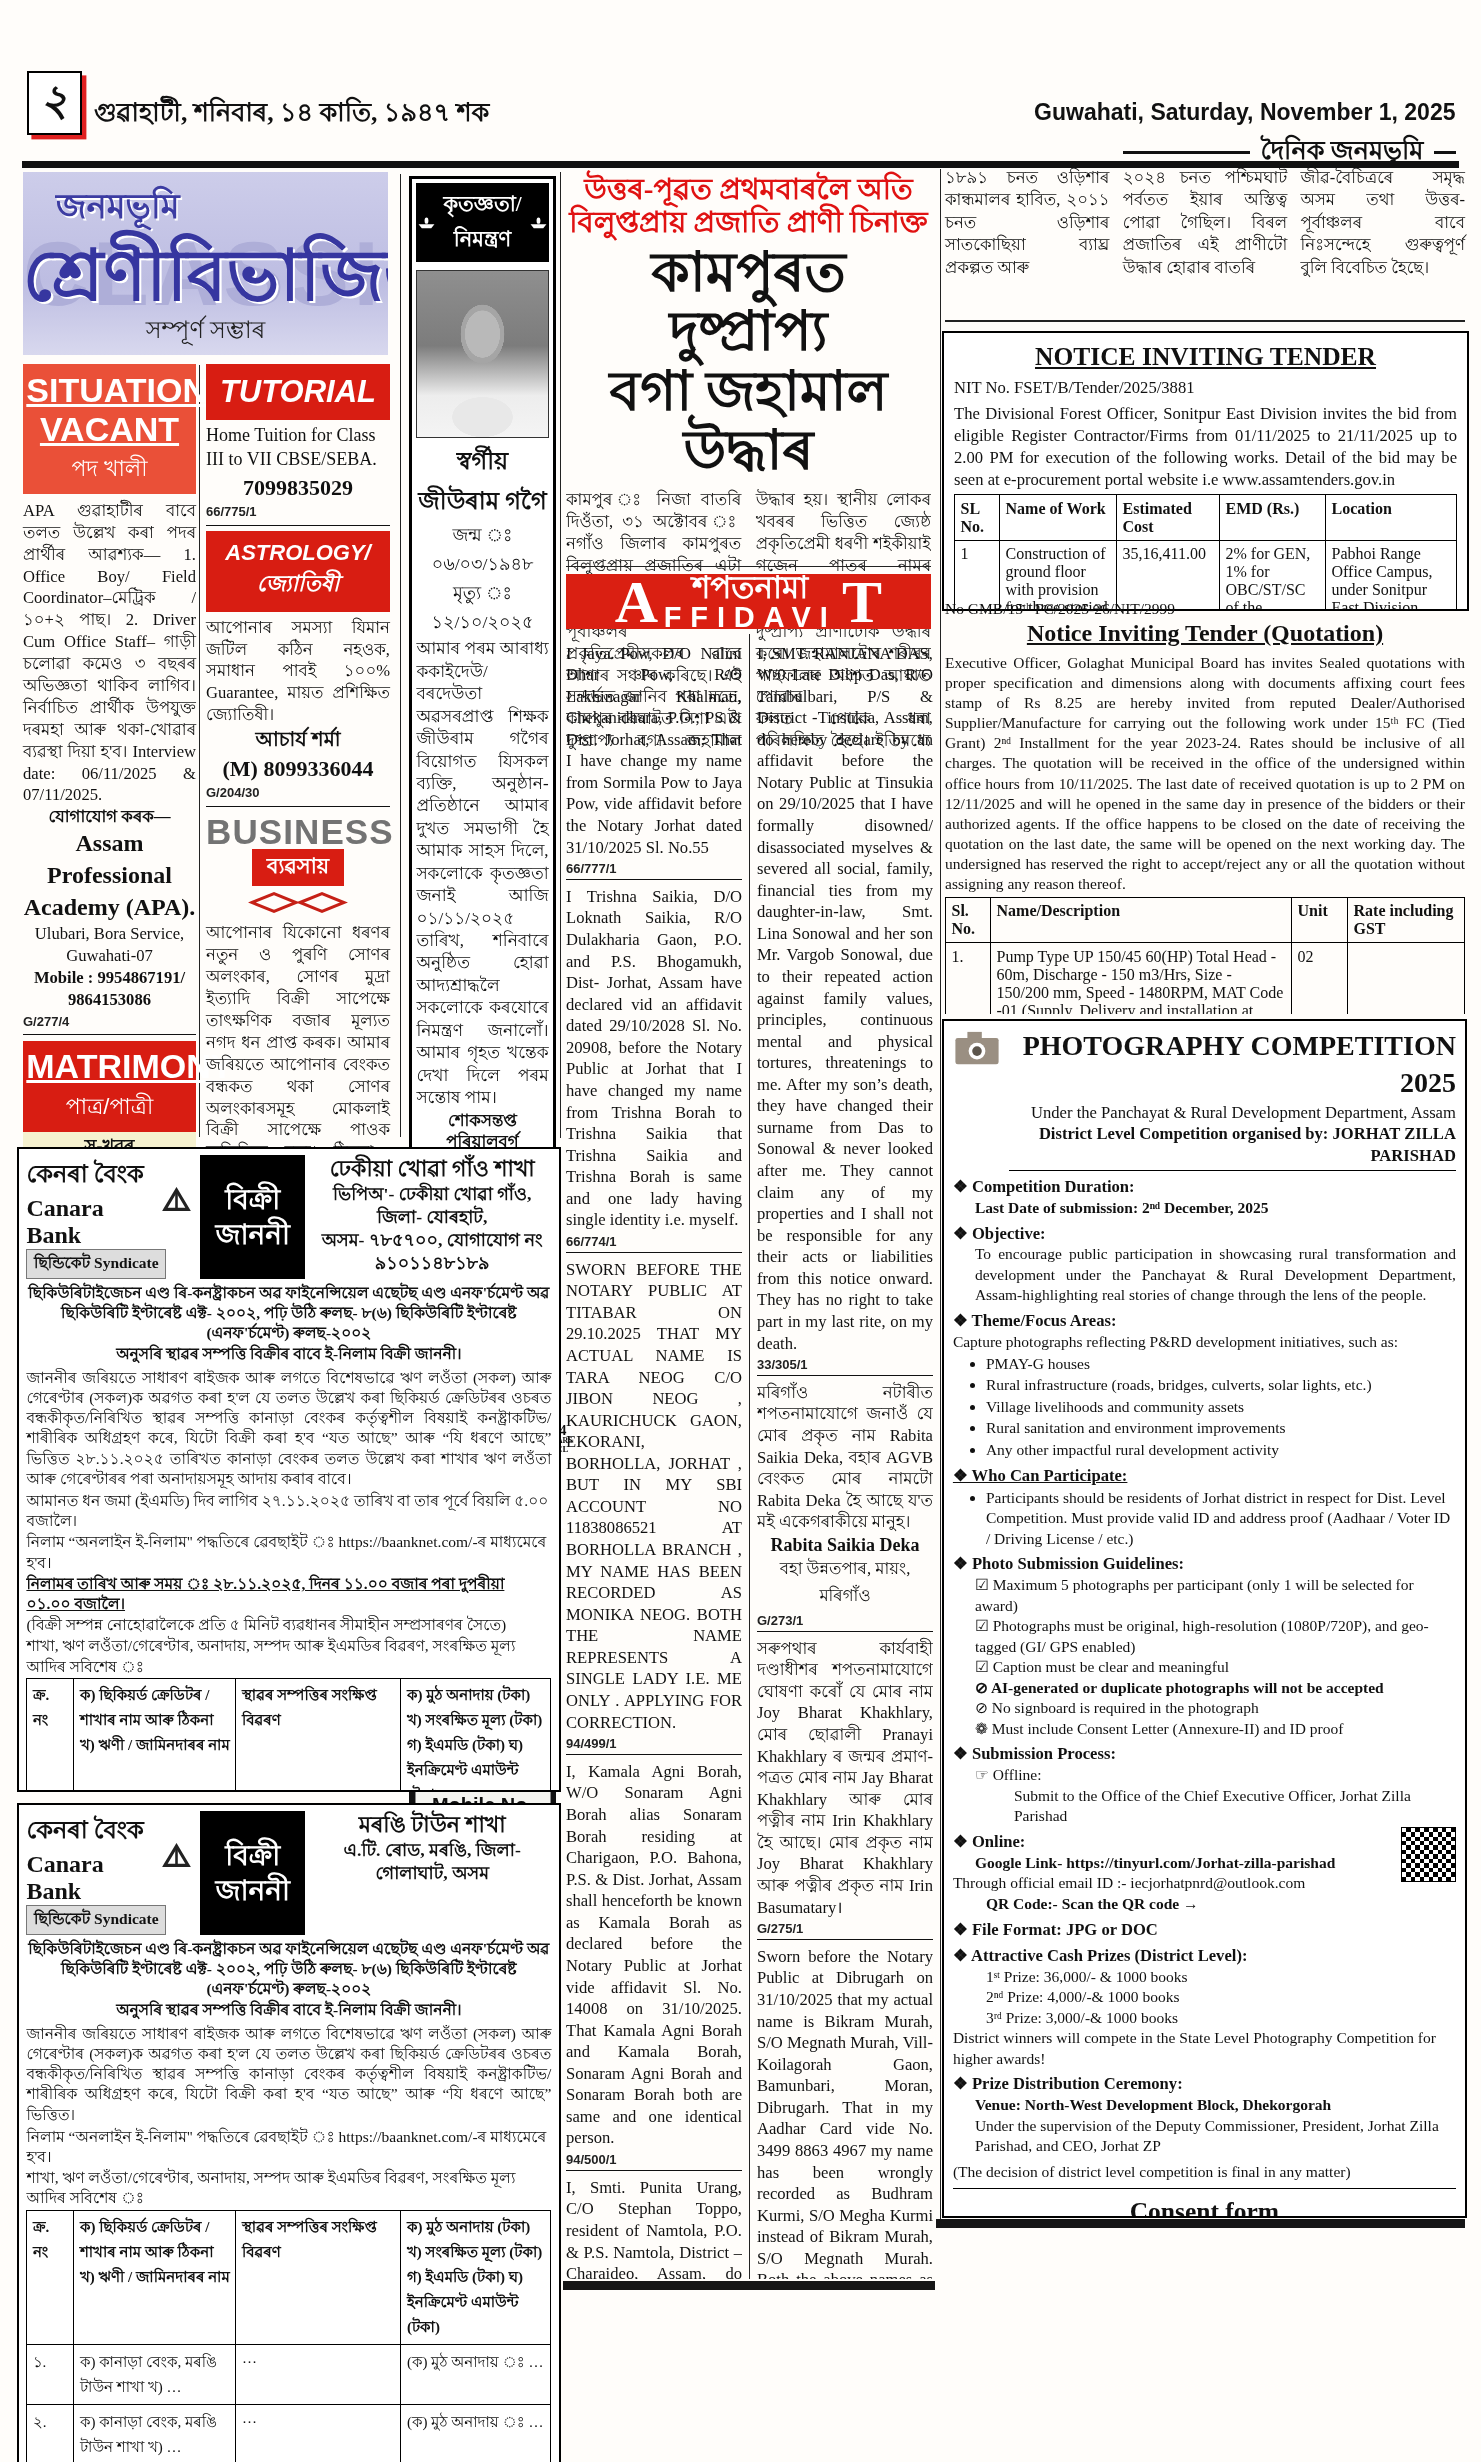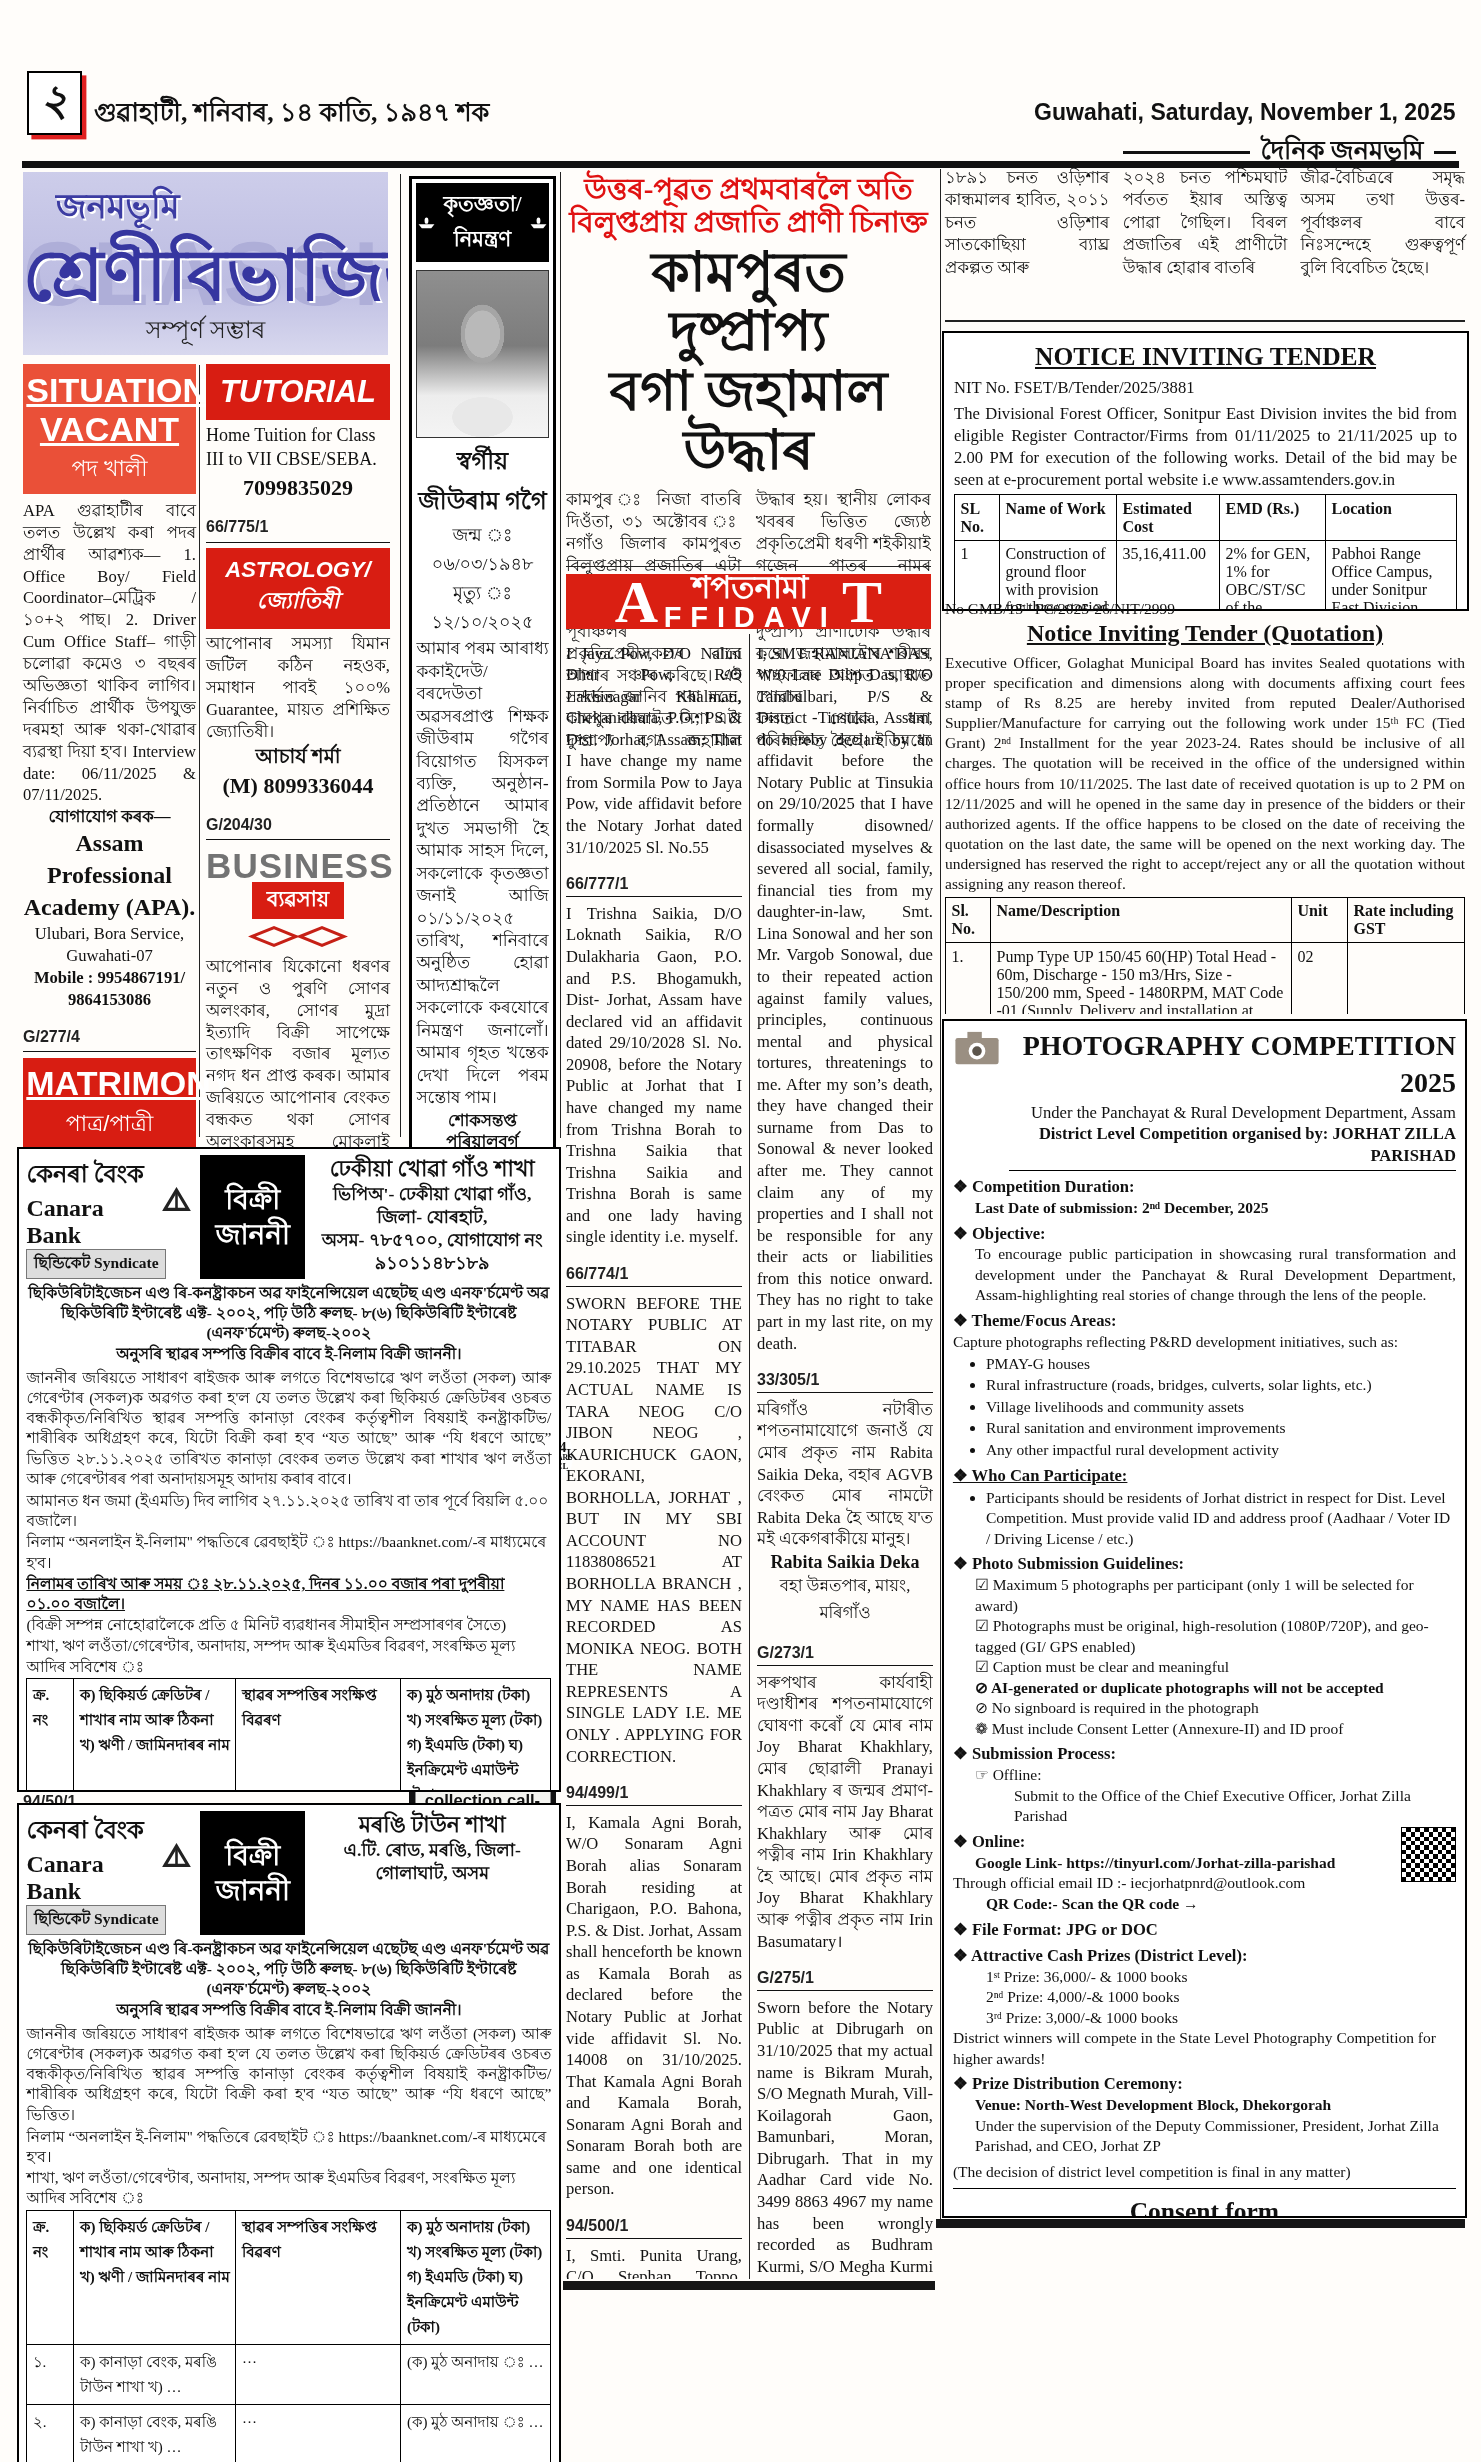--- a/index.html
+++ b/index.html
@@ -5,21 +5,21 @@
   html,body{margin:0;padding:0;background:#e8e8e4}
   .page{position:relative;width:1481px;height:2462px;background:#fffdfa;color:#111;
         font-family:"Liberation Serif",serif;overflow:hidden}
   .abs{position:absolute}
   .sans{font-family:"Liberation Sans",sans-serif}
   .b{font-weight:bold}.i{font-style:italic}.u{text-decoration:underline}
   .ctr{text-align:center}.jst{text-align:justify}
   .vline{position:absolute;width:1.1px;background:#222}
   .hline{position:absolute;height:1.1px;background:#222}
   .thick{position:absolute;height:8.9px;background:#161616}
-  .ref{font-family:"Liberation Sans",sans-serif;font-size:16px;font-weight:bold;color:#222;margin-top:17px}
+  .ref{font-family:"Liberation Sans",sans-serif;font-size:13px;font-weight:bold;color:#222;margin-top:3px}
   .sep{border:none;border-top:1.7px solid #111;margin:5.5px 0}
   
   .pgbox{width:51px;height:60px;border:2.2px solid #000;background:#fff;box-shadow:4.4px 4.4px 0 #e02020;
          font-size:43px;font-weight:bold;font-style:italic;display:flex;align-items:center;justify-content:center}
   .asdate{font-size:25.5px;font-weight:bold}
   .endate{font-size:23px;font-weight:bold;font-family:"Liberation Sans",sans-serif}
   .brand{font-size:25.5px;font-weight:bold}
   .brandline{display:flex;align-items:center;gap:10px}
   .brandline .bl{height:3.3px;background:#111;flex:0 0 127px}
   .brandline .bs{height:3.3px;background:#111;flex:0 0 22px}

